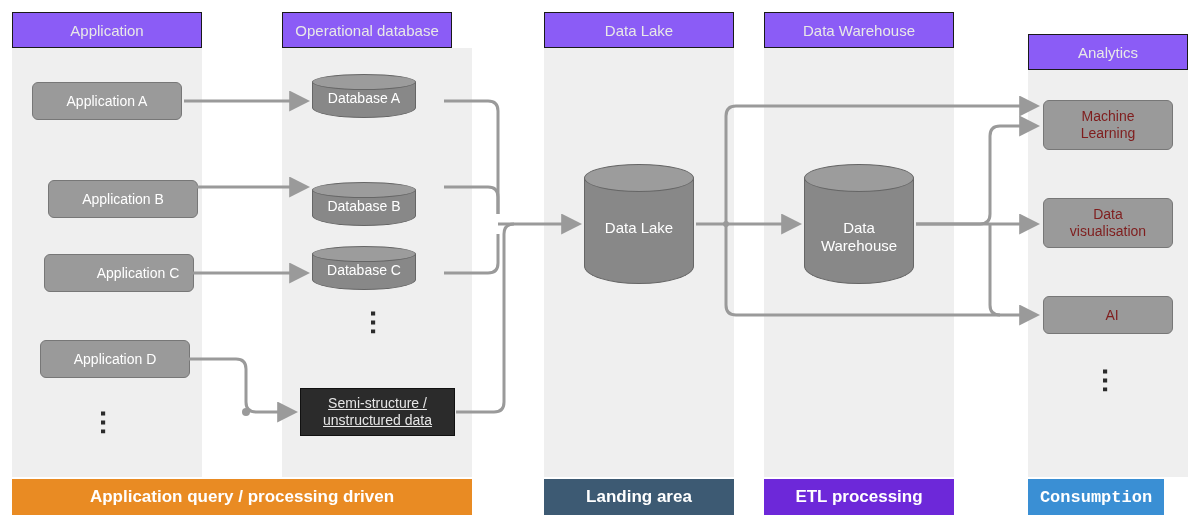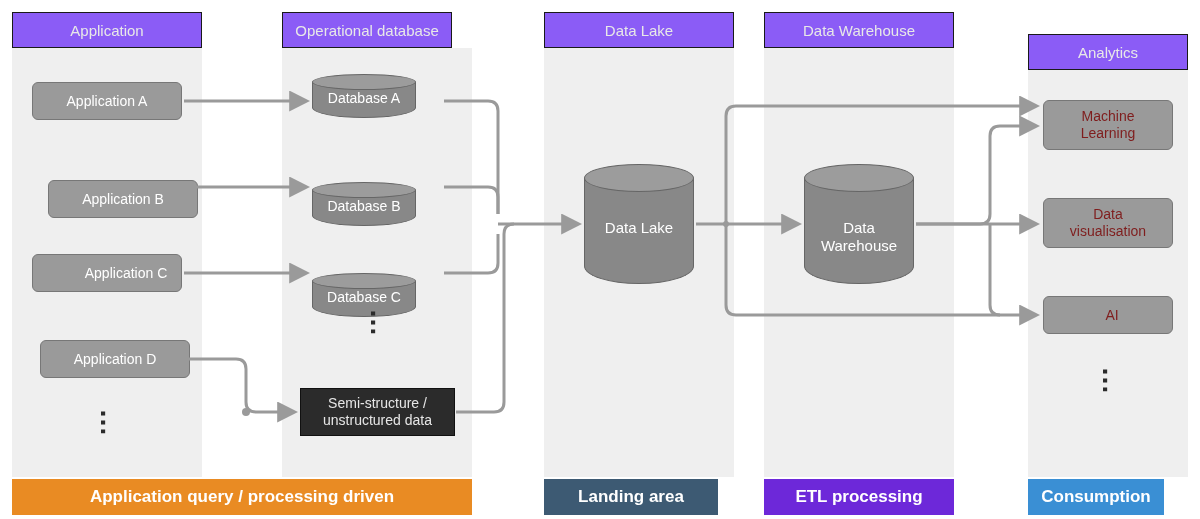--- a/index.html
+++ b/index.html
@@ -176,46 +176,46 @@
 <div class="col-header" style="left:1028px; top:34px; width:160px;">
     <span>Analytics</span>
   </div>
 
 <div class="app-box" style="left:32px; top:82px;">
     <span>Application A</span>
   </div>
 <div class="app-box" style="left:48px; top:168px;margin-top:12px;">
     <span>Application B</span>
   </div>
-<div class="app-box" style="left:32px; top:254px;padding-left:38px;">
+<div class="app-box" style="left:44px; top:254px;padding-left:38px;">
     <span>Application C</span>
   </div>
 <div class="app-box" style="left:40px; top:340px;">
     <span>Application D</span>
   </div>
 <div class="ellipsis" style="left:96px; top:406px;">…</div>
 
 <div class="db-cyl" style="left:312px; top:74px;">
   <div class="body"></div>
     <div class="top"></div>
   <div class="label">Database A</div>
 </div>
 <div class="db-cyl" style="left:312px; top:160px;margin-top:22px;">
   <div class="body"></div>
     <div class="top"></div>
   <div class="label">Database B</div>
 </div>
-<div class="db-cyl" style="left:312px; top:246px;margin-top:27px;">
+<div class="db-cyl" style="left:312px; top:246px;">
   <div class="body"></div>
     <div class="top"></div>
   <div class="label">Database C</div>
 </div>
 <div class="ellipsis" style="left:366px; top:306px;">…</div>
 
-<div class="semi-box" style="left:300px; top:388px; width:155px; height:48px;">
+<div class="semi-box" style="left:300px; top:388px; width:155px; height:48px;text-decoration:underline;">
   <span style="white-space:pre-line;">Semi-structure /
 unstructured data</span>
 </div>
 
 <div class="big-cyl" style="left:584px; top:164px;">
   <div class="body"></div>
     <div class="top"></div>
   <div class="label">Data Lake</div>
 </div>
 
@@ -235,27 +235,27 @@
 visualisation</span>
   </div>
 <div class="analytics-box" style="left:1043px; top:296px; height:38px;padding-left:8px;">
     <span>AI</span>
   </div>
 <div class="ellipsis" style="left:1098px; top:364px;">…</div>
 
 <div class="band" style="left:12px; width:460px; background:#e98b23;margin-top:16px;">
     <span>Application query / processing driven</span>
   </div>
-<div class="band" style="left:544px; width:174px; background:#3d5a73;">
+<div class="band" style="left:544px; width:190px; background:#3d5a73;">
     <span>Landing area</span>
   </div>
 <div class="band" style="left:764px; width:190px; background:#6d28d9;">
     <span>ETL processing</span>
   </div>
-<div class="band" style="left:1028px; width:136px; background:#3a8fd4;">
+<div class="band" style="left:1028px; width:136px; background:#3a8fd4;font-family:Liberation Mono, monospace;">
     <span>Consumption</span>
   </div>
 
 <svg class="connectors">
   <defs>
     <marker id="arr" viewBox="0 0 10 10" refX="8" refY="5" markerWidth="7" markerHeight="7" orient="auto-start-reverse">
       <path d="M 0 0 L 10 5 L 0 10 z" fill="#9a9a9a"></path>
     </marker>
   </defs>
   <g stroke="#9a9a9a" stroke-width="3" fill="none">

